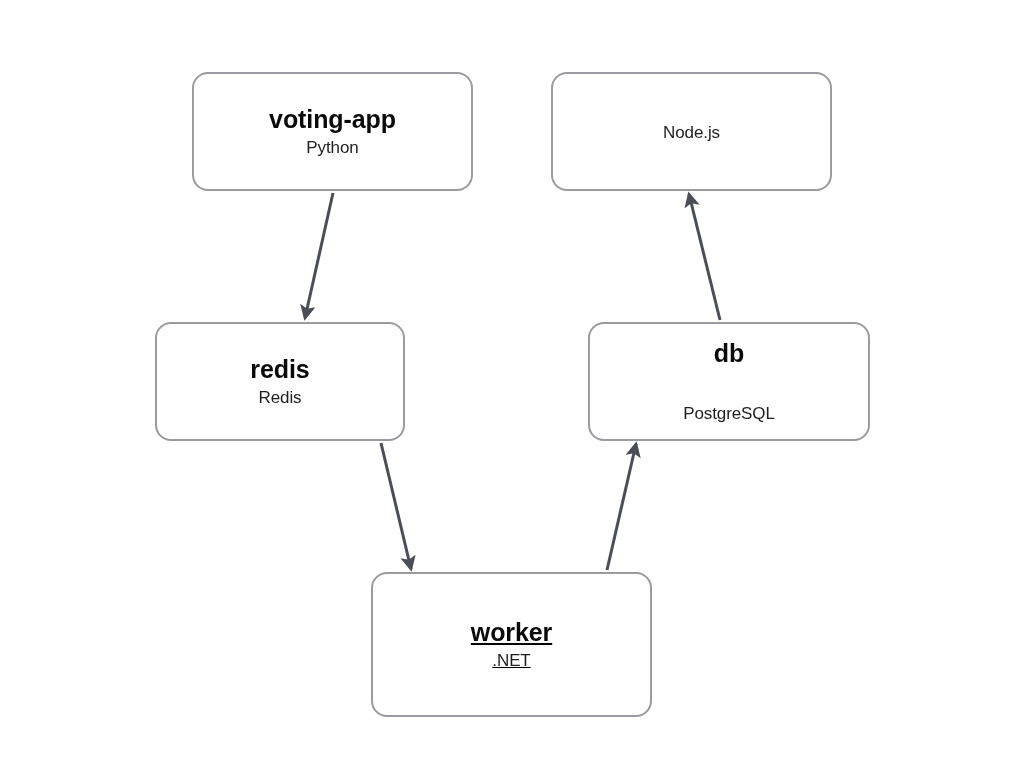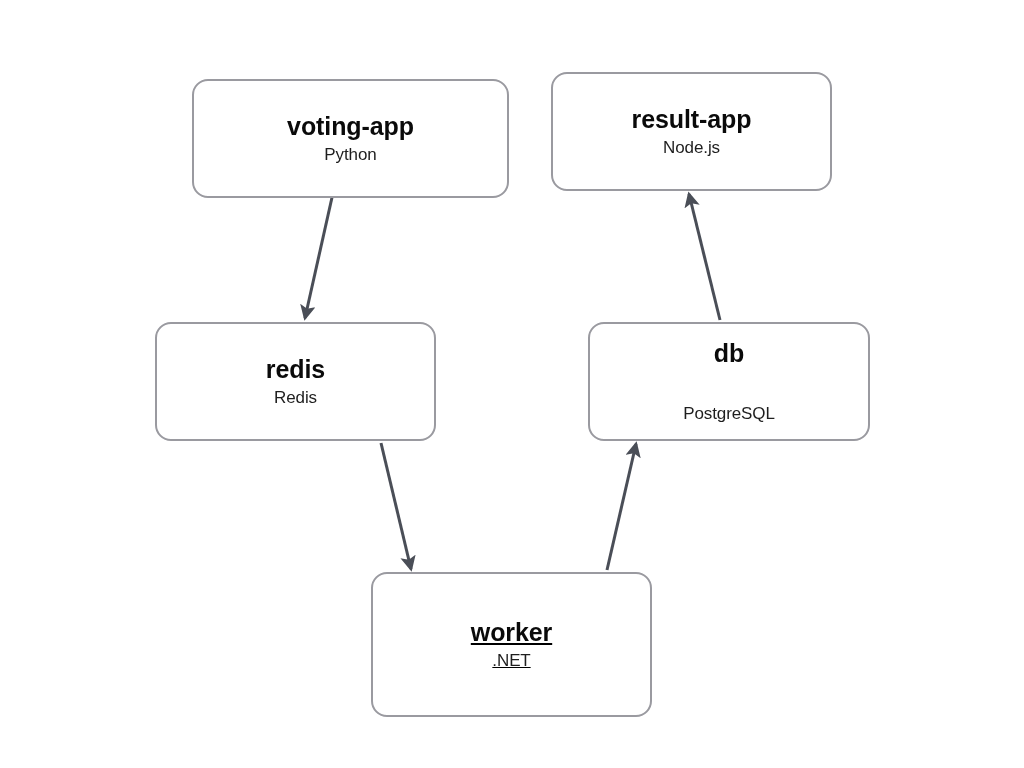--- a/index.html
+++ b/index.html
@@ -76,31 +76,30 @@
     <g id="edges-group" stroke="#4a4e57" stroke-width="3" fill="none" stroke-linecap="butt" marker-end="url(#arrowhead)">
       <line x1="333" y1="193" x2="305" y2="318"></line>
       <line x1="381" y1="443" x2="411" y2="569"></line>
       <line x1="607" y1="570" x2="636" y2="444"></line>
       <line x1="720" y1="320" x2="689" y2="194"></line>
     </g>
   </svg>
 
   <div id="node-layer">
 
-    <div class="node" style="left: 192px; top: 79px; width: 317px; height: 119px; text-align: right;">
+    <div class="node" style="left: 192px; top: 72px; width: 281px; height: 119px; text-align: right;">
       <div class="node-title">voting-app</div>
       <div class="node-subtitle">Python</div>
     </div>
 
     <div class="node" style="left: 551px; top: 72px; width: 281px; height: 119px;">
-      <div class="node-title">result-app</div>
       <div class="node-subtitle">Node.js</div>
     </div>
 
-    <div class="node" style="left: 155px; top: 322px; width: 281px; height: 119px;">
+    <div class="node" style="left: 155px; top: 322px; width: 250px; height: 119px;">
       <div class="node-title">redis</div>
       <div class="node-subtitle">Redis</div>
     </div>
 
     <div class="node" style="left: 588px; top: 322px; width: 282px; height: 119px; gap: 32px;">
       <div class="node-title">db</div>
       <div class="node-subtitle">PostgreSQL</div>
     </div>
 
     <div class="node" style="left: 371px; top: 572px; width: 281px; height: 145px; text-decoration: underline;">

